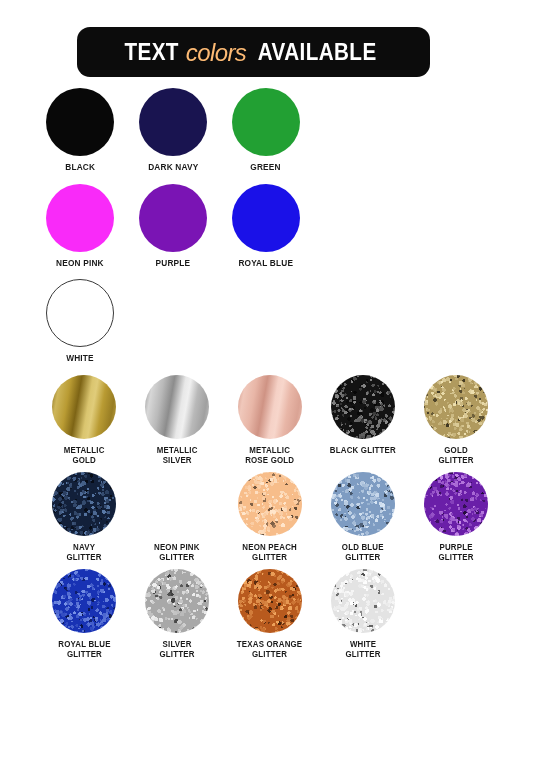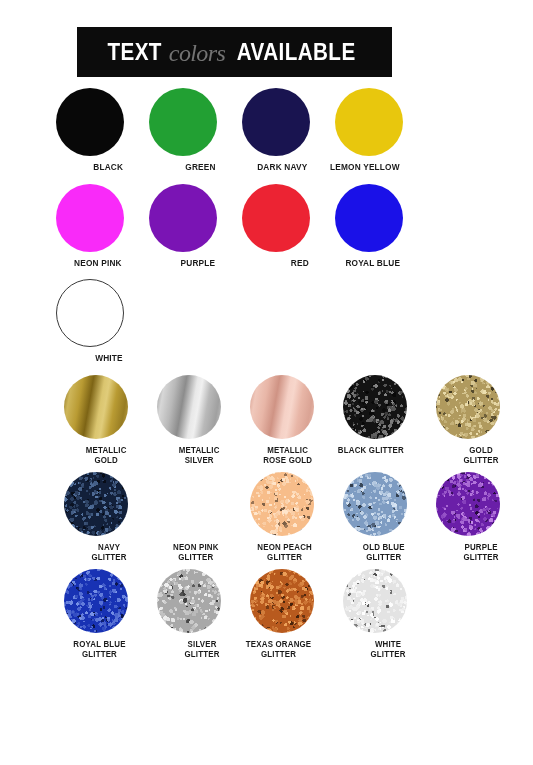--- a/index.html
+++ b/index.html
@@ -21,47 +21,48 @@
     position: relative;
     background: #ffffff;
     box-sizing: border-box;
   }
 
   
   .header-banner {
     position: absolute;
     left: 77px;
     top: 27px;
-    width: 315px;
+    width: 353px;
     height: 50px;
     background: #0c0c0c;
     display: flex;
     align-items: center;
     justify-content: center;
     overflow: hidden;
+    border-radius: 13px;
   }
   .header-title {
     display: flex;
     align-items: baseline;
     justify-content: center;
     white-space: nowrap;
     line-height: 1;
   }
   .ht-block {
     color: #ffffff;
     font-family: "Liberation Sans Narrow", "Liberation Sans", sans-serif;
     font-weight: bold;
     font-size: 24px;
     letter-spacing: 0.5px;
     transform: scaleX(0.86);
     transform-origin: center;
   }
   .ht-script {
-    color: #737373;
-    font-family: Liberation Serif, serif;
+    color: #fdba74;
+    font-family: Liberation Sans, sans-serif;
     font-style: italic;
     font-weight: normal;
     font-size: 24px;
     letter-spacing: -0.6px;
     padding: 0 2px;
     position: relative;
     top: 1px;
   }
 
   
@@ -77,21 +78,21 @@
     padding-left: 36px;
     box-sizing: border-box;
   }
   .row-gap-plain { margin-bottom: 11px; }
   .row-gap-tex   { margin-bottom: 6px; padding-left: 40px; }
 
   .swatch-cell {
     width: 88px;
     display: flex;
     flex-direction: column;
-    align-items: flex-end;
+    align-items: center;
     margin-right: 5px;
   }
 
   .circle {
     border-radius: 50%;
     display: block;
   }
   .circle-plain {
     width: 68px;
     height: 68px;
@@ -135,44 +136,36 @@
     </div>
   </div>
 
   <div class="rows" id="rows-container">
       <div class="swatch-row row-gap-plain">
         <div class="swatch-cell">
           <div class="circle circle-plain" style="background: rgb(8, 8, 8);"></div>
           <div class="swatch-label">BLACK</div>
         </div>
         <div class="swatch-cell">
+          <div class="circle circle-plain" style="background: rgb(25, 20, 80);"></div>
+          <div class="swatch-label">DARK NAVY</div>
+        </div>
+        <div class="swatch-cell">
           <div class="circle circle-plain" style="background: rgb(34, 160, 51);"></div>
           <div class="swatch-label">GREEN</div>
         </div>
-        <div class="swatch-cell">
-          <div class="circle circle-plain" style="background: rgb(25, 20, 80);"></div>
-          <div class="swatch-label">DARK NAVY</div>
-        </div>
-        <div class="swatch-cell">
-          <div class="circle circle-plain" style="background: rgb(232, 199, 13);"></div>
-          <div class="swatch-label">LEMON YELLOW</div>
-        </div>
       </div>
       <div class="swatch-row row-gap-plain">
         <div class="swatch-cell">
           <div class="circle circle-plain" style="background: rgb(249, 42, 249);"></div>
           <div class="swatch-label">NEON PINK</div>
         </div>
         <div class="swatch-cell">
           <div class="circle circle-plain" style="background: rgb(122, 20, 180);"></div>
           <div class="swatch-label">PURPLE</div>
-        </div>
-        <div class="swatch-cell">
-          <div class="circle circle-plain" style="background: rgb(236, 35, 51);"></div>
-          <div class="swatch-label">RED</div>
         </div>
         <div class="swatch-cell">
           <div class="circle circle-plain" style="background: rgb(26, 17, 232);"></div>
           <div class="swatch-label">ROYAL BLUE</div>
         </div>
       </div>
       <div class="swatch-row row-gap-plain">
         <div class="swatch-cell">
           <div class="circle circle-plain outlined" style="background: rgb(255, 255, 255); border-color: rgb(58, 58, 58);"></div>
           <div class="swatch-label">WHITE</div>

